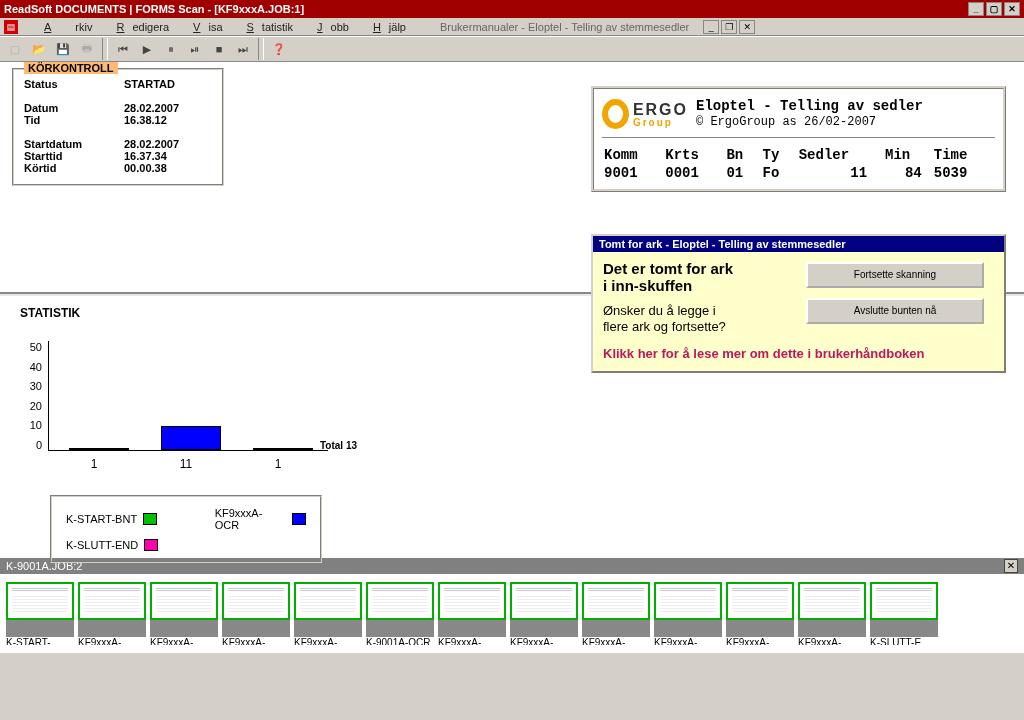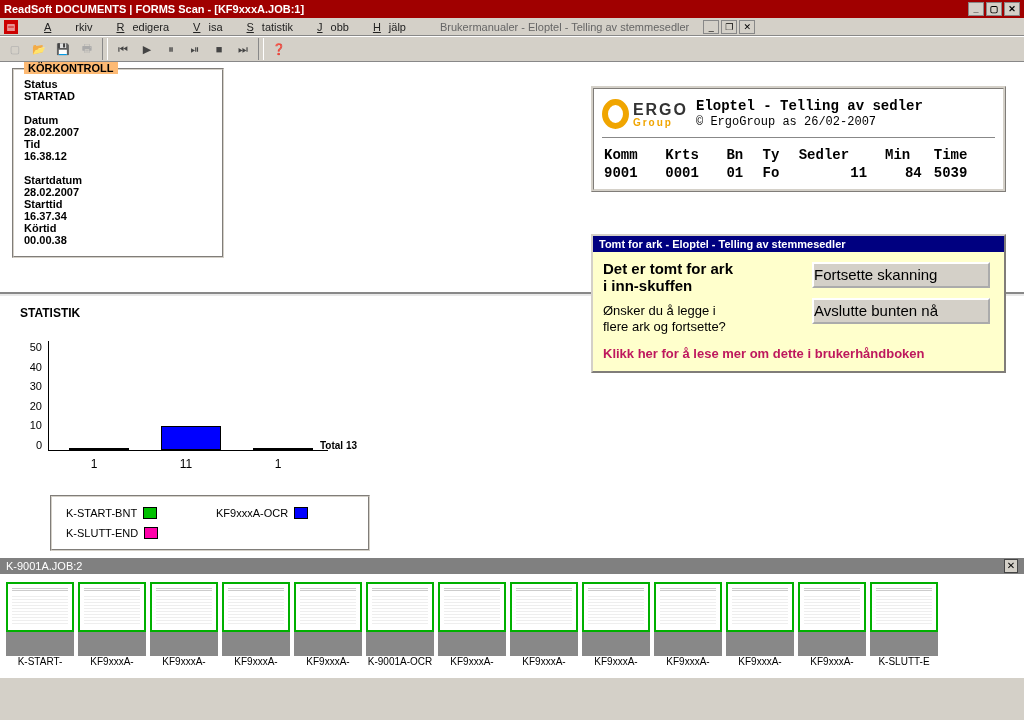--- a/index.html
+++ b/index.html
@@ -23,21 +23,21 @@
 
 .toolbar { display: flex; align-items: center; height: 26px; padding: 2px 4px; gap: 2px; border-top: 1px solid #fff; border-bottom: 1px solid #888; background: #d4d0c8; }
 .tbbtn { width: 22px; height: 22px; display: flex; align-items: center; justify-content: center; color: #444; }
 .tbbtn.disabled { color: #aaa; }
 .tbsep { width: 6px; height: 22px; border-left: 1px solid #888; border-right: 1px solid #fff; margin: 0 2px; }
 
 
 .content { background: #fff; position: relative; height: 232px; border-bottom: 2px inset #888; }
 .korkontroll { position: absolute; top: 6px; left: 12px; width: 212px; border: 2px groove #d4d0c8; padding: 8px 10px 10px; font-family: Arial; font-size: 11px; font-weight: bold; color: #000; }
 .kk-title { position: absolute; top: -8px; left: 10px; background: #fdba74; padding: 0 4px; }
-.kk-row { display: flex; flex-direction: column; }
+.kk-row { display: flex; }
 .kk-label { width: 100px; }
 .kk-val { }
 .kk-gap { height: 12px; }
 
 .info-panel { position: absolute; top: 24px; right: 18px; width: 415px; border: 3px ridge #d4d0c8; background: #fff; padding: 6px 8px; font-family: "Courier New", monospace; font-size: 14px; font-weight: bold; color: #000; }
 .info-top { display: flex; align-items: center; gap: 8px; margin-bottom: 2px; }
 .logo { width: 86px; height: 38px; display: flex; align-items: center; }
 .logo-circ { width: 30px; height: 30px; border: 6px solid #f0a500; border-radius: 50%; margin-right: 4px; }
 .logo-text { font-family: Arial; font-size: 16px; letter-spacing: 2px; font-weight: bold; color: #333; }
 .logo-sub { font-family: Arial; font-size: 10px; color: #f0a500; letter-spacing: 2px; margin-top: -2px; }
@@ -46,47 +46,47 @@
 .info-divider { height: 2px; background: #888; margin: 4px 0 6px; border-bottom: 1px solid #fff; }
 .info-table { width: 100%; }
 .info-table td { text-align: left; padding-right: 6px; white-space: nowrap; }
 
 
 .dialog { position: absolute; top: 172px; right: 18px; width: 415px; border: 2px outset #d4d0c8; background: #ffffcc; font-family: Arial; font-size: 12px; z-index: 20; }
 .dialog-title { background: #000080; color: #fff; padding: 2px 6px; font-weight: bold; font-size: 11px; }
 .dialog-body { padding: 8px 10px 10px; position: relative; }
 .dialog-heading { font-size: 15px; font-weight: bold; line-height: 1.15; margin-bottom: 8px; color: #000; }
 .dialog-text { font-size: 13px; line-height: 1.3; color: #000; margin-bottom: 10px; }
-.dlg-btn { position: absolute; right: 14px; width: 178px; height: 26px; background: #d4d0c8; border: 2px outset #fff; font-size: 15px; color: #000; text-align: left; line-height: 22px; }
+.dlg-btn { position: absolute; right: 20px; width: 178px; height: 26px; background: #d4d0c8; border: 2px outset #fff; font-size: 10px; color: #000; text-align: center; line-height: 22px; }
 .dlg-btn1 { top: 10px; }
 .dlg-btn2 { top: 46px; }
 .dlg-link { color: #be185d; font-size: 13px; font-weight: bold; }
 
 
 .stats { background: #fff; height: 264px; padding: 10px 20px; position: relative; border-top: 2px solid #e8e8e8; }
 .stats-title { font-weight: bold; font-size: 12px; width: 360px; margin-bottom: 21px; }
 .chart-wrap { display: flex; }
 .yaxis { display: flex; flex-direction: column; justify-content: space-between; height: 110px; margin-right: 6px; text-align: right; font-size: 11px; color: #000; width: 22px; }
 .plot { position: relative; width: 280px; height: 110px; border-left: 1.5px solid #000; border-bottom: 1.5px solid #000; }
 .bar { position: absolute; bottom: 0; width: 60px; border: 1px solid #000; }
 .bar1 { left: 20px; height: 2px; background: #00c000; }
 .bar2 { left: 112px; height: 24px; background: #0000ff; }
 .bar3 { left: 204px; height: 2px; background: #ff00aa; }
 .xlabels { display: flex; margin-left: 28px; width: 280px; font-size: 12px; color: #000; margin-top: 6px; }
 .xlabels div { width: 92px; text-align: center; }
 .total { position: absolute; left: 320px; top: 144px; font-size: 10px; font-weight: bold; }
-.legend { margin-top: 24px; margin-left: 30px; border: 2px groove #d4d0c8; padding: 10px 14px; width: 320px; font-size: 11px; }
+.legend { margin-top: 24px; margin-left: 30px; border: 2px groove #d4d0c8; padding: 10px 14px; width: 272px; font-size: 11px; }
 .leg-row { display: flex; align-items: center; gap: 6px; margin-bottom: 8px; }
 .sw { width: 14px; height: 12px; border: 1px solid #000; }
 .sw-g { background: #00c000; } .sw-b { background: #0000ff; } .sw-p { background: #ff00aa; }
 
 
 .jobbar { background: #808080; color: #fff; height: 16px; padding: 1px 6px; font-size: 11px; display: flex; align-items: center; }
 .jobbar .close { width: 14px; height: 14px; background: #d4d0c8; color: #000; border: 1px solid #444; margin-left: auto; text-align: center; line-height: 12px; font-size: 10px; }
-.thumbs { background: #fff; height: 104px; padding: 8px 6px; display: flex; gap: 4px; overflow: hidden; text-align: center; }
+.thumbs { background: #fff; height: 79px; padding: 8px 6px; display: flex; gap: 4px; overflow: hidden; }
 .thumb { width: 68px; display: flex; flex-direction: column; }
 .doc { width: 68px; height: 50px; border: 2px solid #00b000; background: #fff; position: relative; overflow: hidden; }
 .doc::before { content: ""; position: absolute; left: 4px; top: 4px; right: 4px; height: 3px; background: repeating-linear-gradient(#ccc, #ccc 1px, transparent 1px, transparent 2px); }
 .doc::after { content: ""; position: absolute; left: 4px; top: 12px; right: 4px; bottom: 4px; background: repeating-linear-gradient(#eee, #eee 1px, transparent 1px, transparent 3px); }
 .gray { width: 68px; height: 24px; background: #888; }
 .tlabel { font-size: 10px; color: #000; white-space: nowrap; overflow: hidden; }
 </style>
 </head>
 <body>
 

